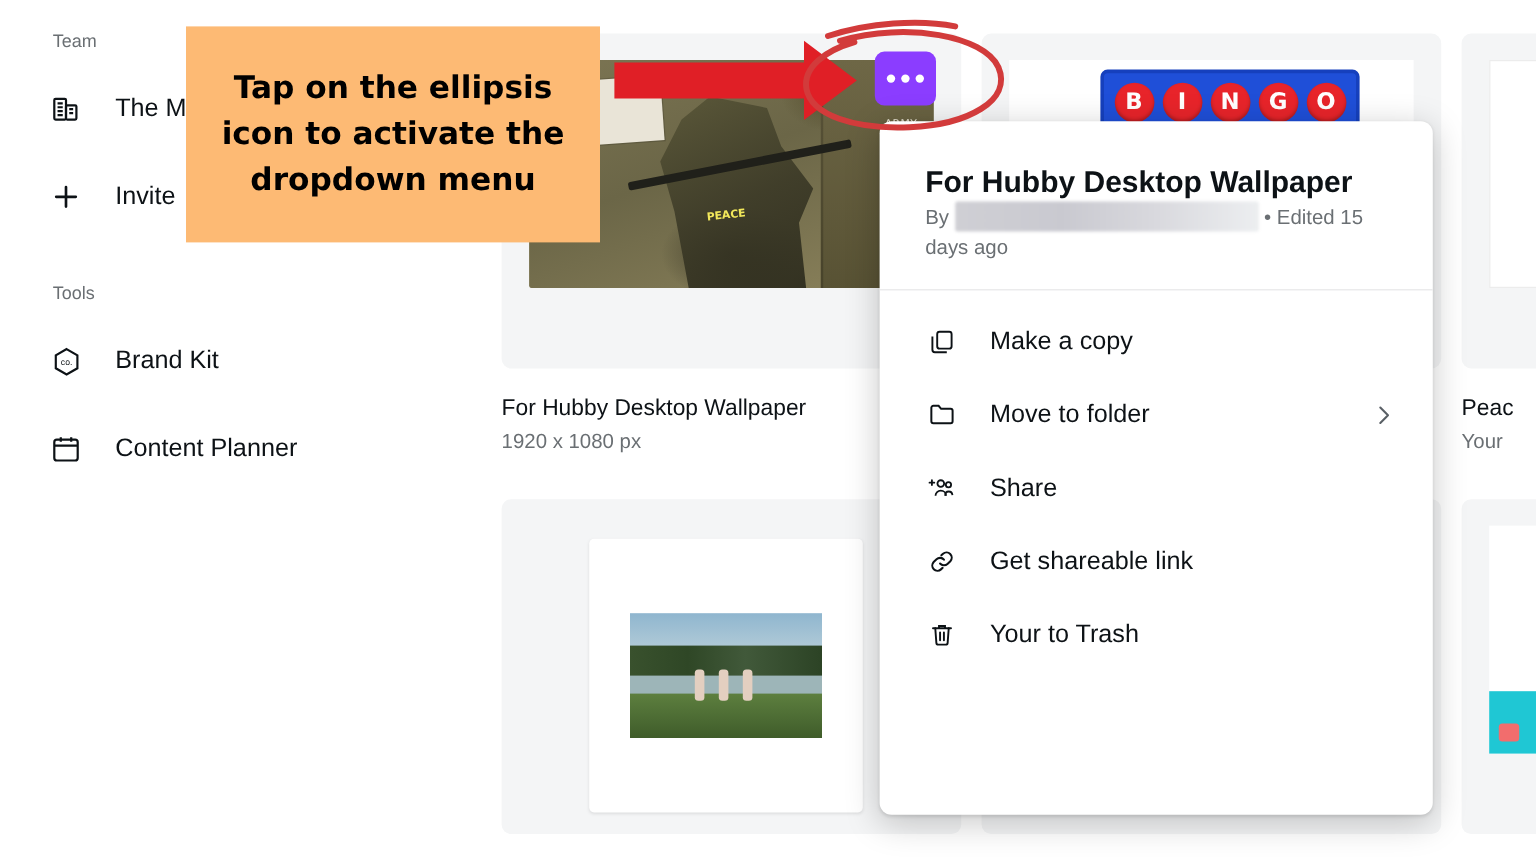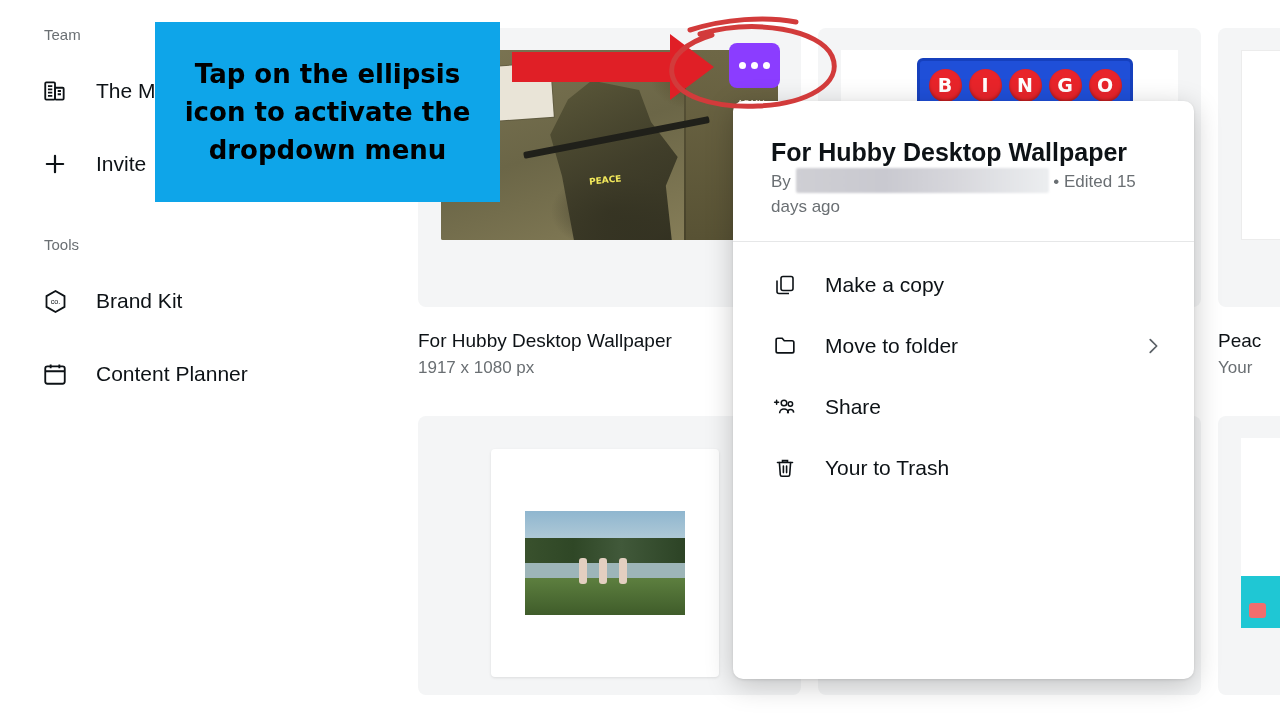--- a/index.html
+++ b/index.html
@@ -229,21 +229,21 @@
     padding: 0 30px 0 38px; gap: 26px;
     font-size: 21px; color: #0d1216;
   }
   .menu-item .mi-ic { width: 28px; height: 28px; flex: none; display: flex; align-items: center; justify-content: center; color: #0d1216; }
   .menu-item .mi-lbl { flex: 1; }
   .menu-item .mi-arrow { width: 22px; height: 22px; flex: none; color: #5a6066; }
 
   
   .callout {
     position: absolute; left: 155px; top: 22px; width: 345px; height: 180px;
-    background: #0ea5e9;
+    background: #fdba74;
     display: flex; align-items: center; justify-content: center;
     padding: 0 22px;
   }
   .callout-txt {
     font-family: "DejaVu Sans", sans-serif;
     font-weight: 700; font-size: 26px; line-height: 38px;
     color: #000; text-align: center;
   }
 
   
@@ -309,21 +309,21 @@
         <div class="white-tag"></div>
         <div class="soldier"></div>
         <div class="rifle"></div>
         <div class="txt-top">No Retreat! No Surrender!</div>
         <div class="txt-small">ARMY</div>
         <div class="txt-yellow">PEACE</div>
       </div>
     </div>
     <div id="wall-meta">
       <div class="thumb-title" style="font-size:19px">For Hubby Desktop Wallpaper</div>
-      <div class="thumb-sub">1917 x 1080 px</div>
+      <div class="thumb-sub">1920 x 1080 px</div>
     </div>
 
     <div class="card" id="card-bingo">
       <div class="bingo-wrap">
         <div class="bingo-banner">
           <span class="bingo-ball">B</span>
           <span class="bingo-ball">I</span>
           <span class="bingo-ball">N</span>
           <span class="bingo-ball">G</span>
           <span class="bingo-ball">O</span>
@@ -482,20 +482,29 @@
             <circle cx="12" cy="9" r="2.8"></circle>
             <path d="M7.6 19.2c0-2.6 2-4.3 4.4-4.3s4.4 1.7 4.4 4.3"></path>
             <circle cx="18.4" cy="10" r="2.2"></circle>
             <path d="M15.6 19.2c0-2.2 1.4-3.6 3-3.6 1.5 0 2.9 1 3.1 3"></path>
             <path d="M2.6 8.2h4M4.6 6.2v4" stroke-linecap="round"></path>
           </svg>
         </span>
         <span class="mi-lbl">Share</span>
       </div>
 
+      <div class="menu-item">
+        <span class="mi-ic">
+          <svg width="26" height="26" viewBox="0 0 24 24" fill="none" stroke="currentColor" stroke-width="1.6" stroke-linecap="round">
+            <path d="M10.5 13.5a4 4 0 0 0 5.7.3l2.2-2.1a4 4 0 0 0-5.6-5.7l-1.3 1.2"></path>
+            <path d="M13.5 10.5a4 4 0 0 0-5.7-.3l-2.2 2.1a4 4 0 0 0 5.6 5.7l1.3-1.2"></path>
+          </svg>
+        </span>
+        <span class="mi-lbl">Get shareable link</span>
+      </div>
 
       <div class="menu-item">
         <span class="mi-ic">
           <svg width="24" height="24" viewBox="0 0 24 24" fill="none" stroke="currentColor" stroke-width="1.6" stroke-linecap="round">
             <path d="M4.5 6.5h15M9.5 6.5V4.6h5v1.9"></path>
             <path d="M6.4 6.5l.9 12.2a1.6 1.6 0 0 0 1.6 1.5h6.2a1.6 1.6 0 0 0 1.6-1.5l.9-12.2"></path>
             <path d="M10.4 10v6.6M13.6 10v6.6"></path>
           </svg>
         </span>
         <span class="mi-lbl">Your to Trash</span>

